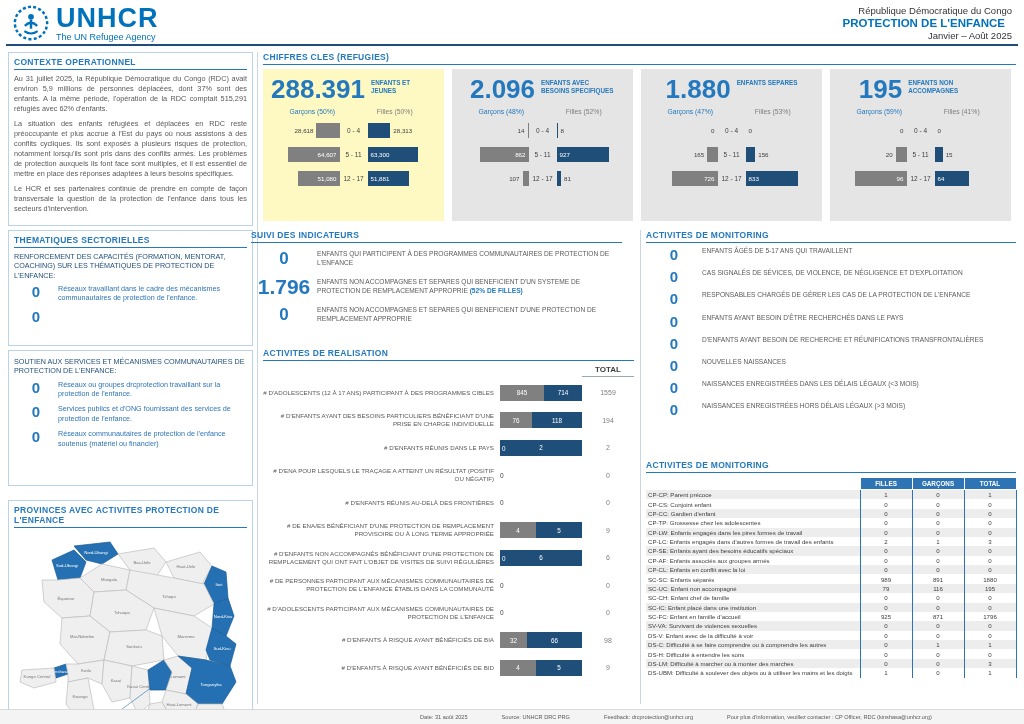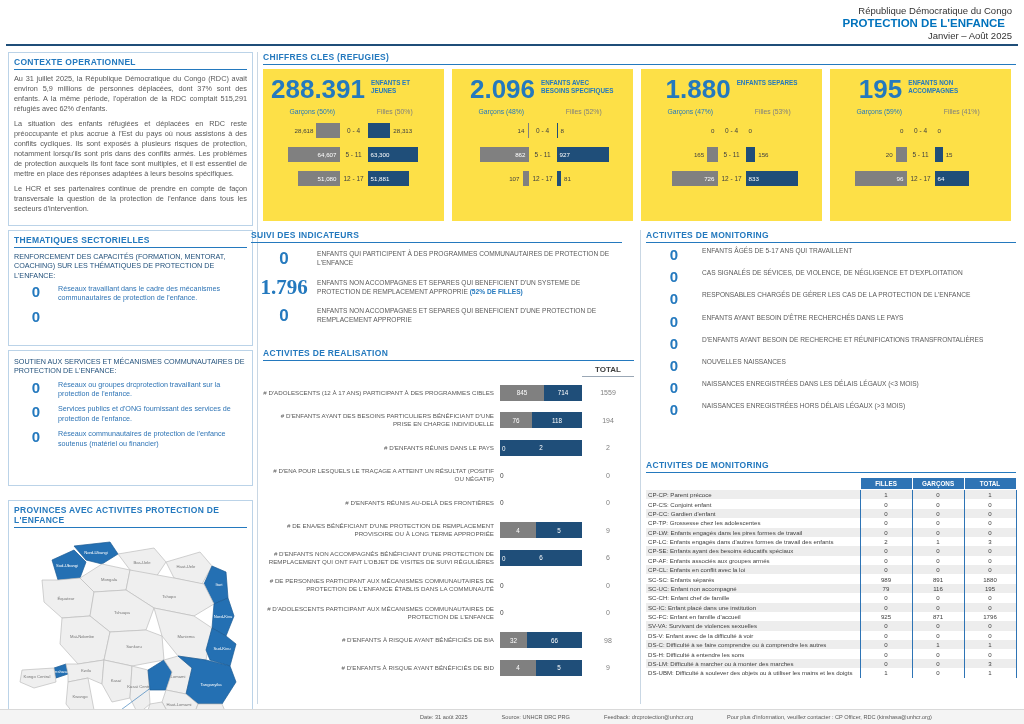--- a/index.html
+++ b/index.html
@@ -39,22 +39,22 @@
   #ctx .body p { font-size:7.3px; line-height:1.35; color:#595959; text-align:justify; margin-bottom:6px; }
 
   .intro { font-size:7.2px; color:#1F4E79; line-height:1.3; text-transform:uppercase; margin:2px 0 3px 0; }
   .zrow { display:flex; align-items:flex-start; margin:4px 0 6px 0; }
   .zrow .zval { width:44px; text-align:center; font-size:15px; font-weight:bold; color:#2479BE; line-height:1; flex:none; }
   .zrow .zlab { flex:1; font-size:7.2px; line-height:1.3; color:#2E74B5; }
 
   
   #chiffres { position:absolute; left:263px; top:52px; width:753px; }
   #chiffres-boxes { display:flex; gap:8px; margin-top:2px; }
-  .statbox { width:181px; height:152px; padding:7px 8px; background:#fde047; }
-  .statbox.blue { background:#fde047; }
+  .statbox { width:181px; height:152px; padding:7px 8px; background:#e5e5e5; }
+  .statbox.blue { background:#fef9c3; }
   .statbox .tophead { display:flex; align-items:flex-start; justify-content:center; gap:6px; }
   .statbox .bignum { font-size:26px; font-weight:bold; color:#2479BE; line-height:1; }
   .statbox .biglabel { font-size:6.3px; font-weight:bold; color:#2479BE; line-height:1.25; text-transform:uppercase; max-width:74px; padding-top:3px; }
   .statbox .pcts { display:flex; margin-top:6px; margin-bottom:3px; }
   .statbox .pcts .b { flex:1; text-align:center; font-size:6.8px; color:#2479BE; }
   .statbox .pcts .g { flex:1; text-align:center; font-size:6.8px; color:#7F7F7F; }
   .brow { display:flex; align-items:center; height:24px; }
   .brow .half { flex:1; display:flex; align-items:center; height:15px; }
   .brow .half.l { justify-content:flex-end; }
   .brow .half.r { justify-content:flex-start; }
@@ -63,21 +63,21 @@
   .bar.gray { background:#808080; }
   .bar.navy { background:#1F4E79; }
   .bval { font-size:6.2px; color:#404040; margin:0 3px; white-space:nowrap; }
   .bval.inside { position:absolute; top:4px; color:#fff; margin:0; }
   .bval.inside.l { right:3px; } .bval.inside.r { left:3px; }
 
   
   #suivi { position:absolute; left:251px; top:230px; width:371px; }
   .ind { display:flex; align-items:center; margin:6px 0; }
   .ind .ival { width:66px; flex:none; text-align:center; font-weight:bold; color:#2479BE; font-size:17px; }
-  .ind .ival.big { font-size:21px;font-family:Liberation Serif, serif; }
+  .ind .ival.big { font-size:21px; }
   .ind .ilab { flex:1; font-size:6.6px; line-height:1.35; color:#595959; text-transform:uppercase; }
   .ind .ilab .note { color:#2479BE; font-weight:bold; }
 
   
   #real { position:absolute; left:263px; top:348px; width:371px; }
   #real .thead { display:flex; justify-content:flex-end; margin-bottom:2px; }
   #real .thead .tot { width:52px; text-align:center; font-size:8px; font-weight:bold; color:#404040;
                       border-bottom:1px solid #9AA7B5; padding-bottom:2px; }
   .rrow { display:flex; align-items:center; min-height:27.5px; padding:1px 0; }
   .rrow .rlab { flex:1; text-align:right; font-size:6.2px; line-height:1.3; color:#595959; text-transform:uppercase; padding-right:6px; }
@@ -112,20 +112,33 @@
   #footer { position:absolute; left:0; bottom:0; width:1024px; height:15px; background:#F4F4F4;
             border-top:1px solid #D9D9D9; display:flex; align-items:center; gap:34px; padding-left:420px; }
   #footer span { font-size:5.6px; color:#595959; white-space:nowrap; }
 </style>
 </head>
 <body>
 
 <div id="page">
 
   <div id="header">
+    <div id="logo">
+      <svg viewBox="0 0 40 40">
+        <path d="M20 3 a17 17 0 1 0 0.01 0" fill="none" stroke="#0072BC" stroke-width="2.6" stroke-dasharray="3.2 2.4"></path>
+        <circle cx="20" cy="13.5" r="3" fill="#0072BC"></circle>
+        <path d="M20 16.5 L20 26" stroke="#0072BC" stroke-width="2.6"></path>
+        <path d="M13.5 23 Q20 16.5 26.5 23" fill="none" stroke="#0072BC" stroke-width="2.4"></path>
+        <path d="M13 28.5 Q20 33.5 27 28.5" fill="none" stroke="#0072BC" stroke-width="2.2"></path>
+      </svg>
+      <div class="wordmark">
+        <div class="unhcr">UNHCR</div>
+        <div class="tagline">The UN Refugee Agency</div>
+      </div>
+    </div>
     <div id="titleblock">
       <div class="country">République Démocratique du Congo</div>
       <div class="doctitle">PROTECTION DE L'ENFANCE</div>
       <div class="period">Janvier – Août 2025</div>
     </div>
     <div class="rule"></div>
   </div>
 
   <div id="vdiv1" class="vdiv"></div>
   <div id="vdiv2" class="vdiv"></div>

